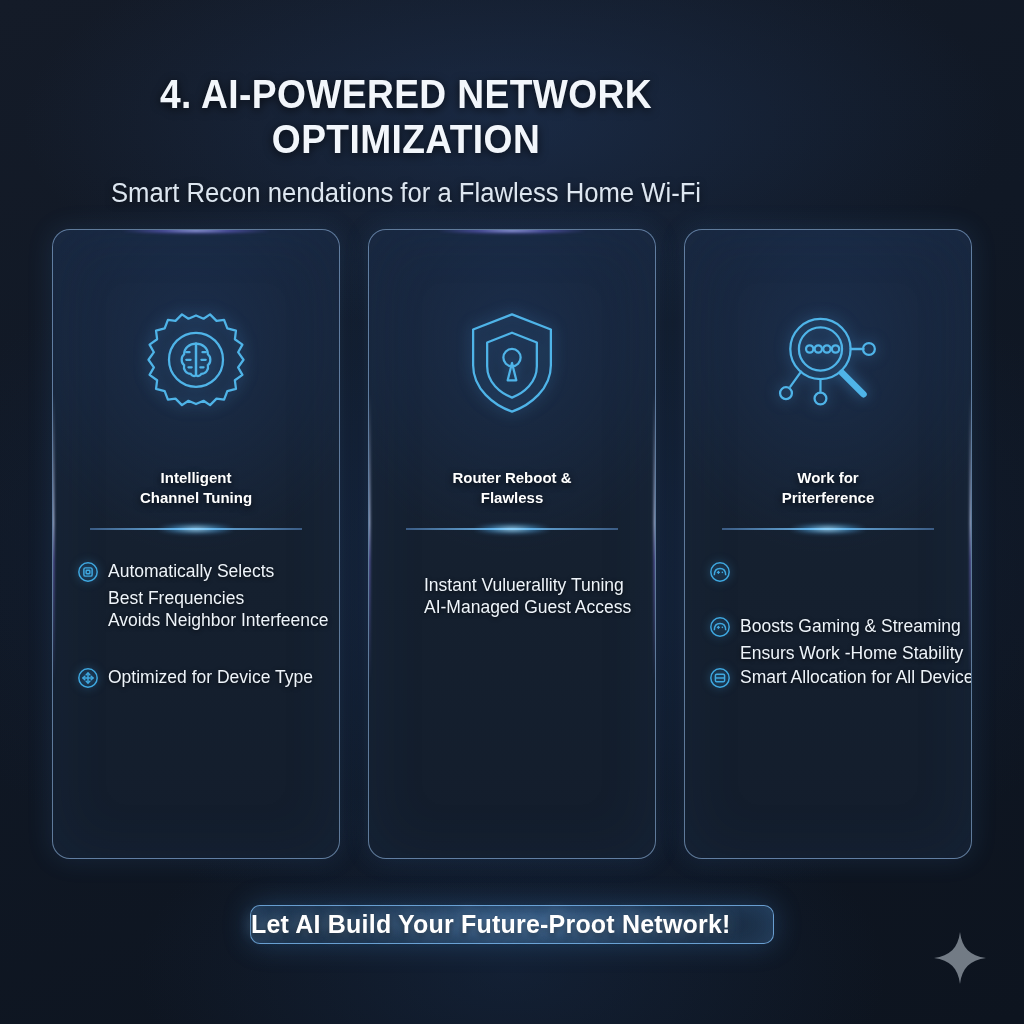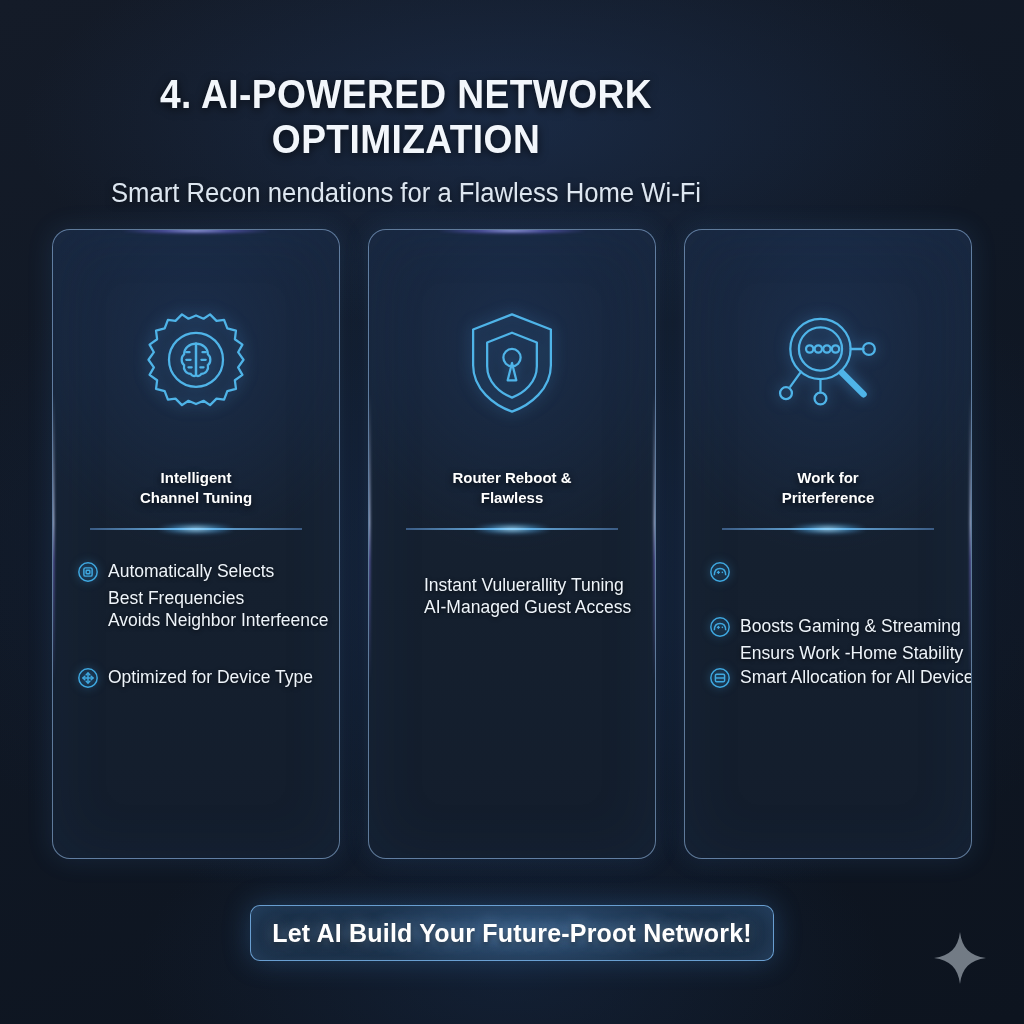--- a/index.html
+++ b/index.html
@@ -80,26 +80,26 @@
   .bullet-text {
     color:#eef4fa; font-size:17.5px; line-height:1.28; font-weight:400;
     font-family:"Liberation Sans Narrow","Liberation Sans",sans-serif;
     text-shadow:0 1px 4px rgba(0,0,0,0.65); white-space:nowrap;
   }
   .bullet-text.lead { font-weight:400; }
   .bullet-sub { padding-left:31px; }
   
   .cta-wrap { position:absolute; left:0; top:905px; width:1024px; display:flex; justify-content:center; }
   .cta {
-    position:relative; width:524px; height:56px; border-radius:10px;
+    position:relative; width:524px; height:39px; border-radius:10px;
     border:1.6px solid rgba(120,180,235,0.85);
     background:
       radial-gradient(ellipse 300px 60px at 52% 50%, rgba(78,128,185,0.55) 0%, rgba(24,40,64,0.25) 60%, rgba(18,28,46,0.1) 100%),
       linear-gradient(180deg,#16293f 0%,#152538 100%);
-    display:flex; align-items:center; justify-content:center;
+    display:flex; align-items:center; 
     box-shadow:0 0 28px rgba(70,140,210,0.3), inset 0 0 34px rgba(90,150,215,0.28);
   }
   .cta-label {
     color:#ffffff; font-weight:bold; font-size:25px; letter-spacing:0.2px;
     font-family:"Liberation Sans Narrow","Liberation Sans",sans-serif;
     text-shadow:0 0 14px rgba(160,210,255,0.65), 0 2px 6px rgba(0,0,0,0.8);
   }
   .sparkle { position:absolute; right:36px; bottom:38px; width:56px; height:56px; opacity:0.72; }
 </style>
 </head>

